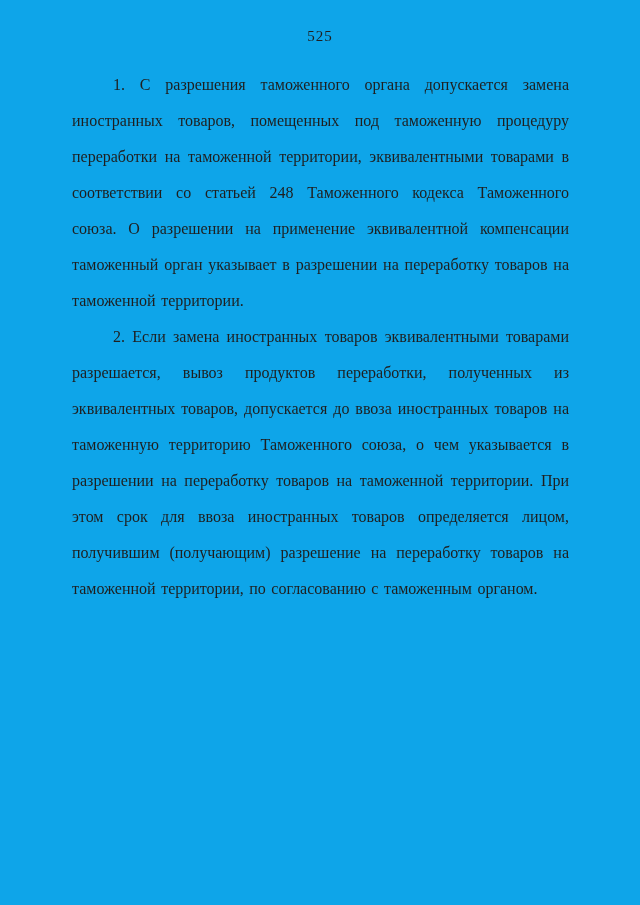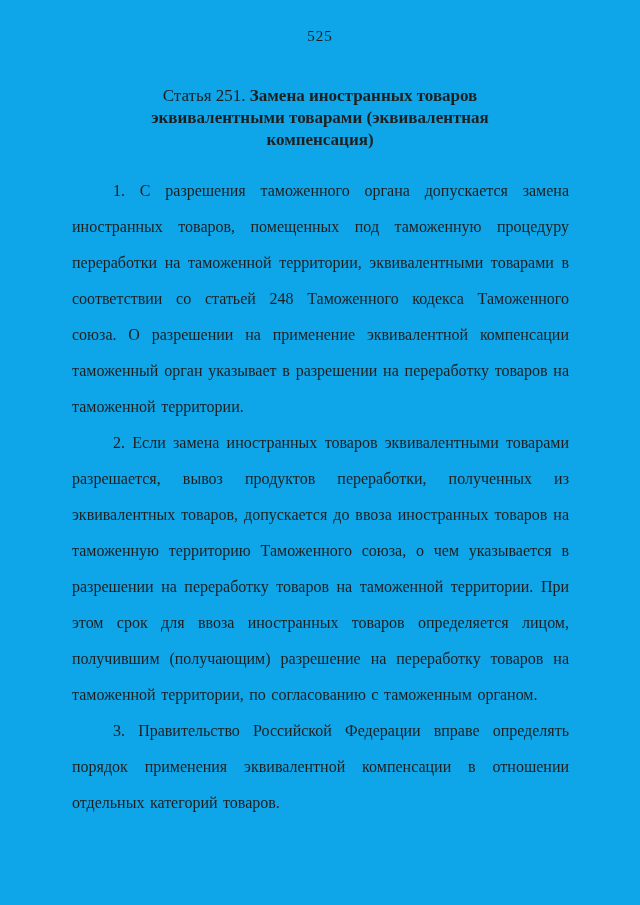--- a/index.html
+++ b/index.html
@@ -49,25 +49,19 @@
     word-spacing: 1.5px;
   }
 </style>
 </head>
 <body>
 
 <div class="page">
 
   <div class="page-number">525</div>
 
-  <div class="heading">
-    <span class="article-label">Статья 251.</span>
-    <span> </span>
-    <span class="article-title">Замена иностранных товаров эквивалентными товарами (эквивалентная компенсация)</span>
-  </div>
 
   <div class="body-text">
     <p>1. С разрешения таможенного органа допускается замена иностранных товаров, помещенных под таможенную процедуру переработки на таможенной территории, эквивалентными товарами в соответствии со статьей 248 Таможенного кодекса Таможенного союза. О разрешении на применение эквивалентной компенсации таможенный орган указывает в разрешении на переработку товаров на таможенной территории.</p>
     <p>2. Если замена иностранных товаров эквивалентными товарами разрешается, вывоз продуктов переработки, полученных из эквивалентных товаров, допускается до ввоза иностранных товаров на таможенную территорию Таможенного союза, о чем указывается в разрешении на переработку товаров на таможенной территории. При этом срок для ввоза иностранных товаров определяется лицом, получившим (получающим) разрешение на переработку товаров на таможенной территории, по согласованию с таможенным органом.</p>
-    <p>3. Правительство Российской Федерации вправе определять порядок применения эквивалентной компенсации в отношении отдельных категорий товаров.</p>
   </div>
 
 </div>
 
 </body></html>

